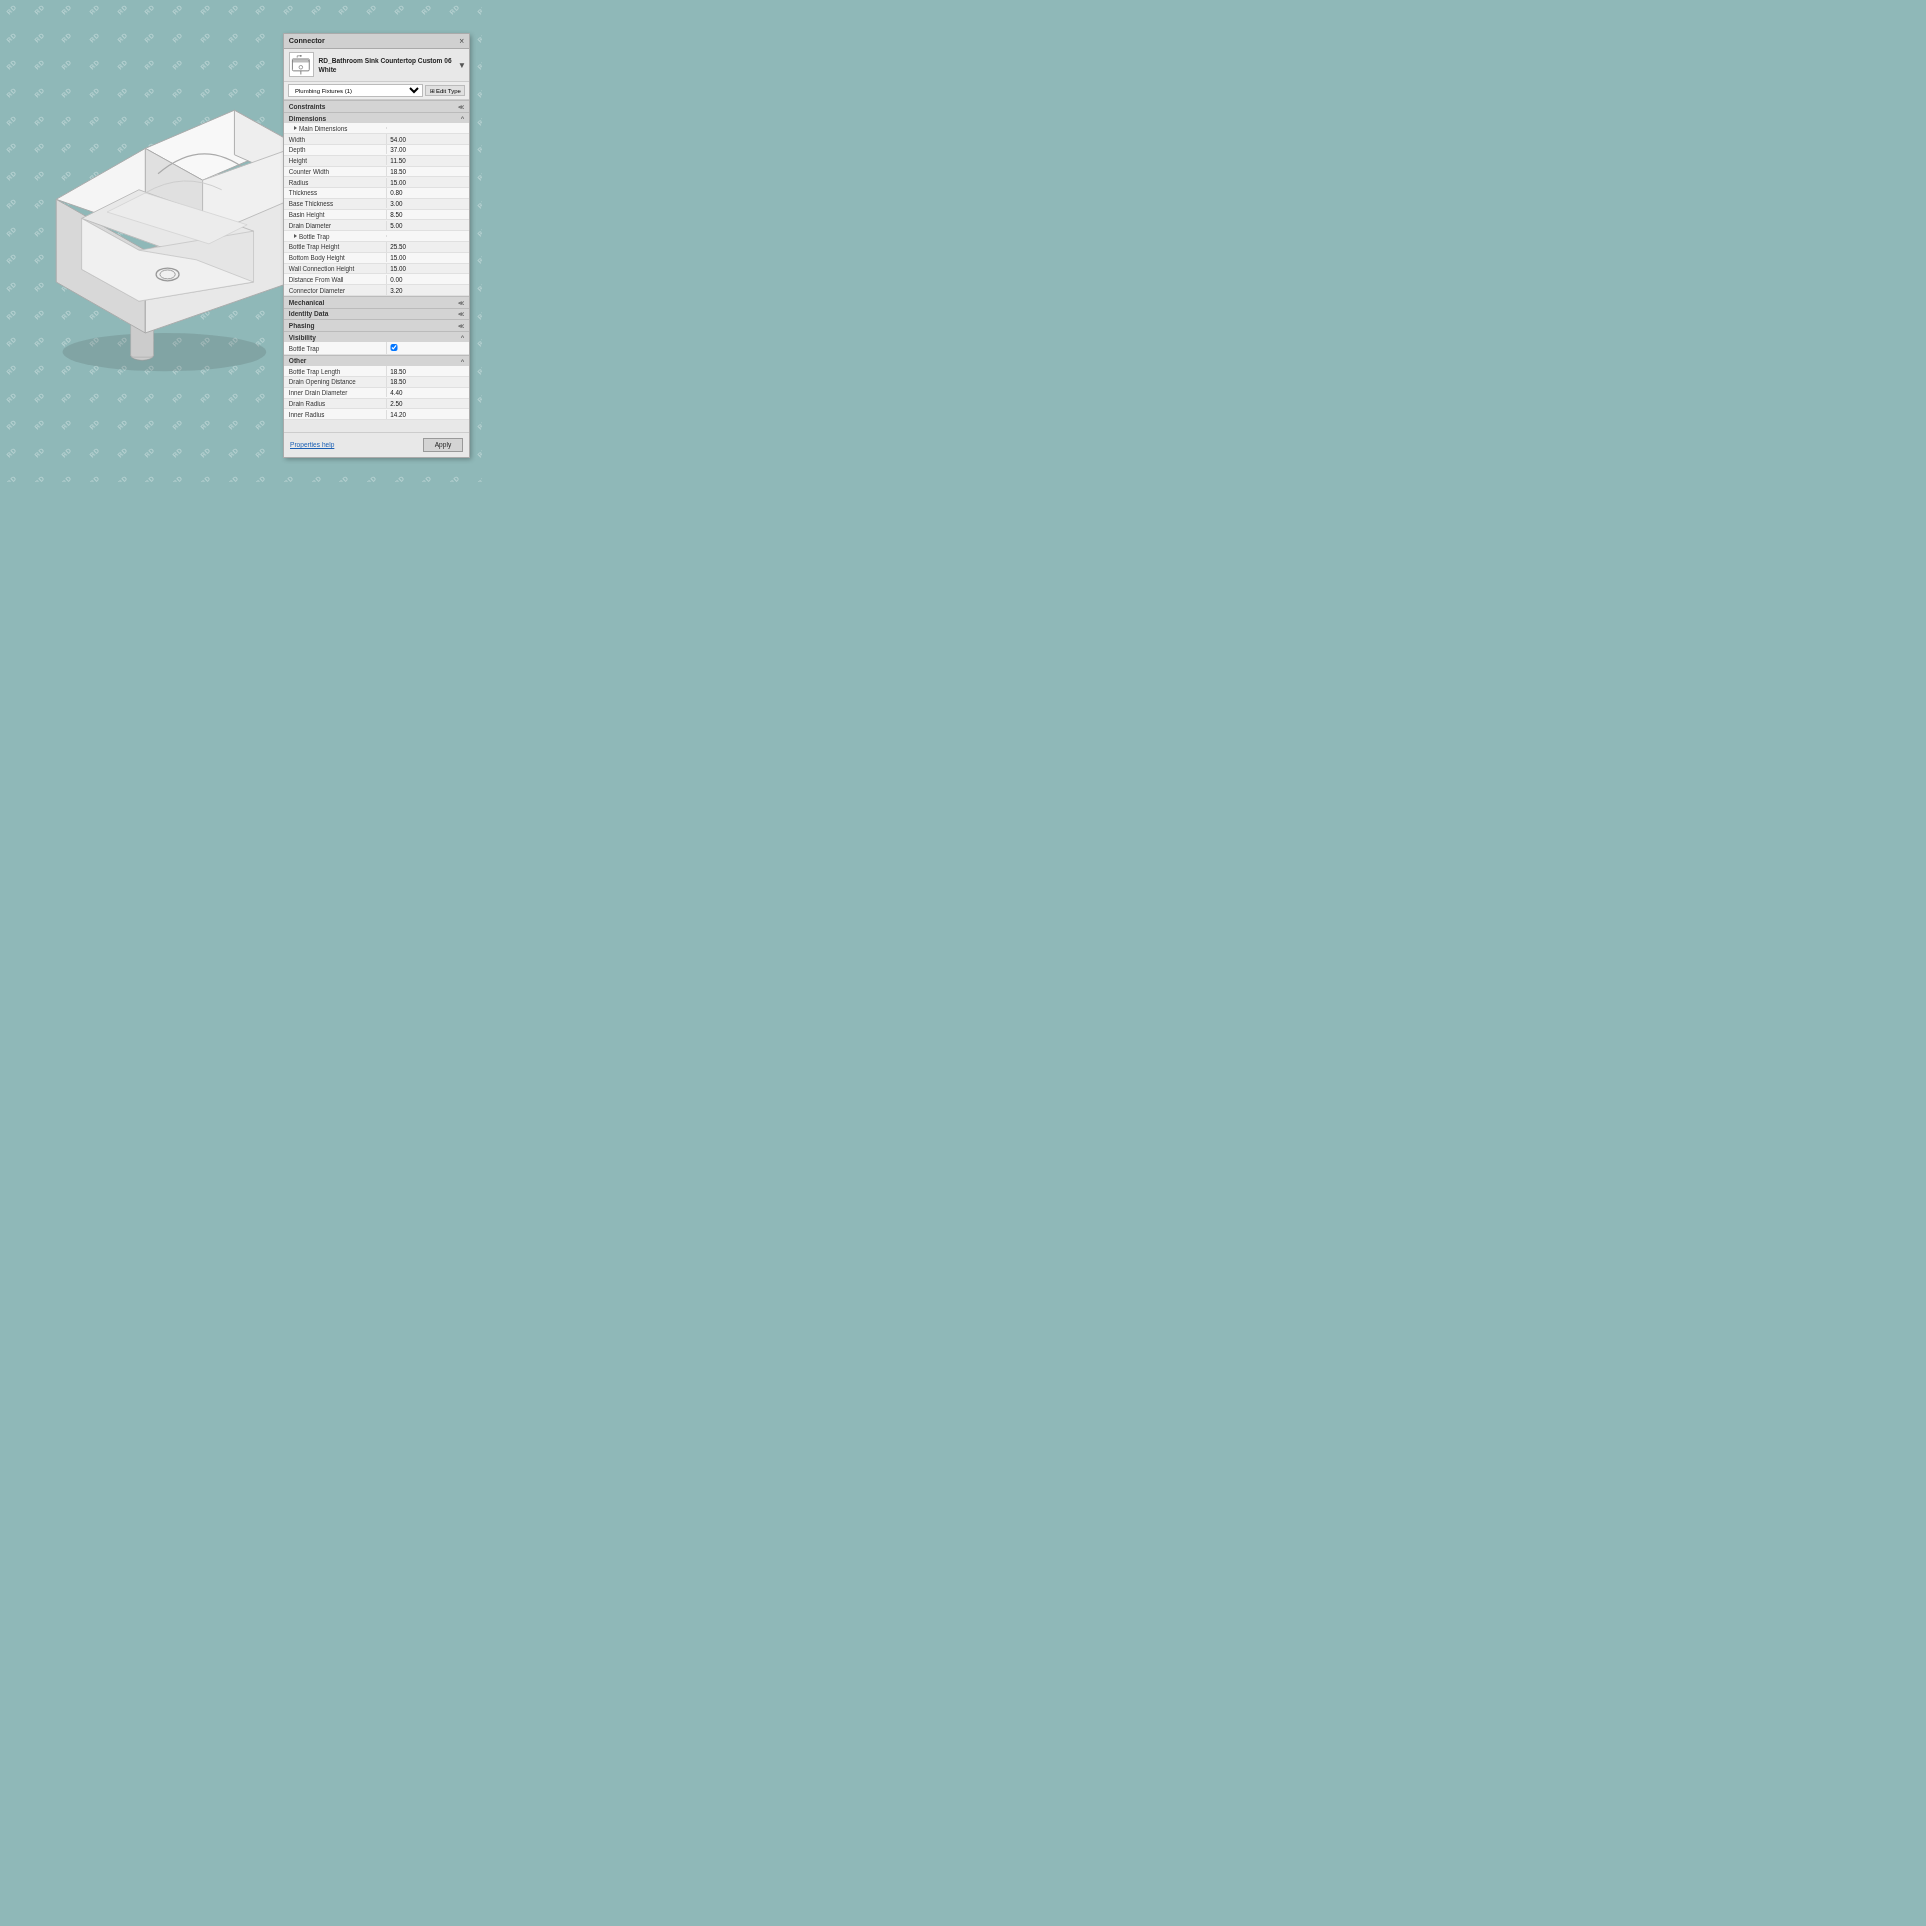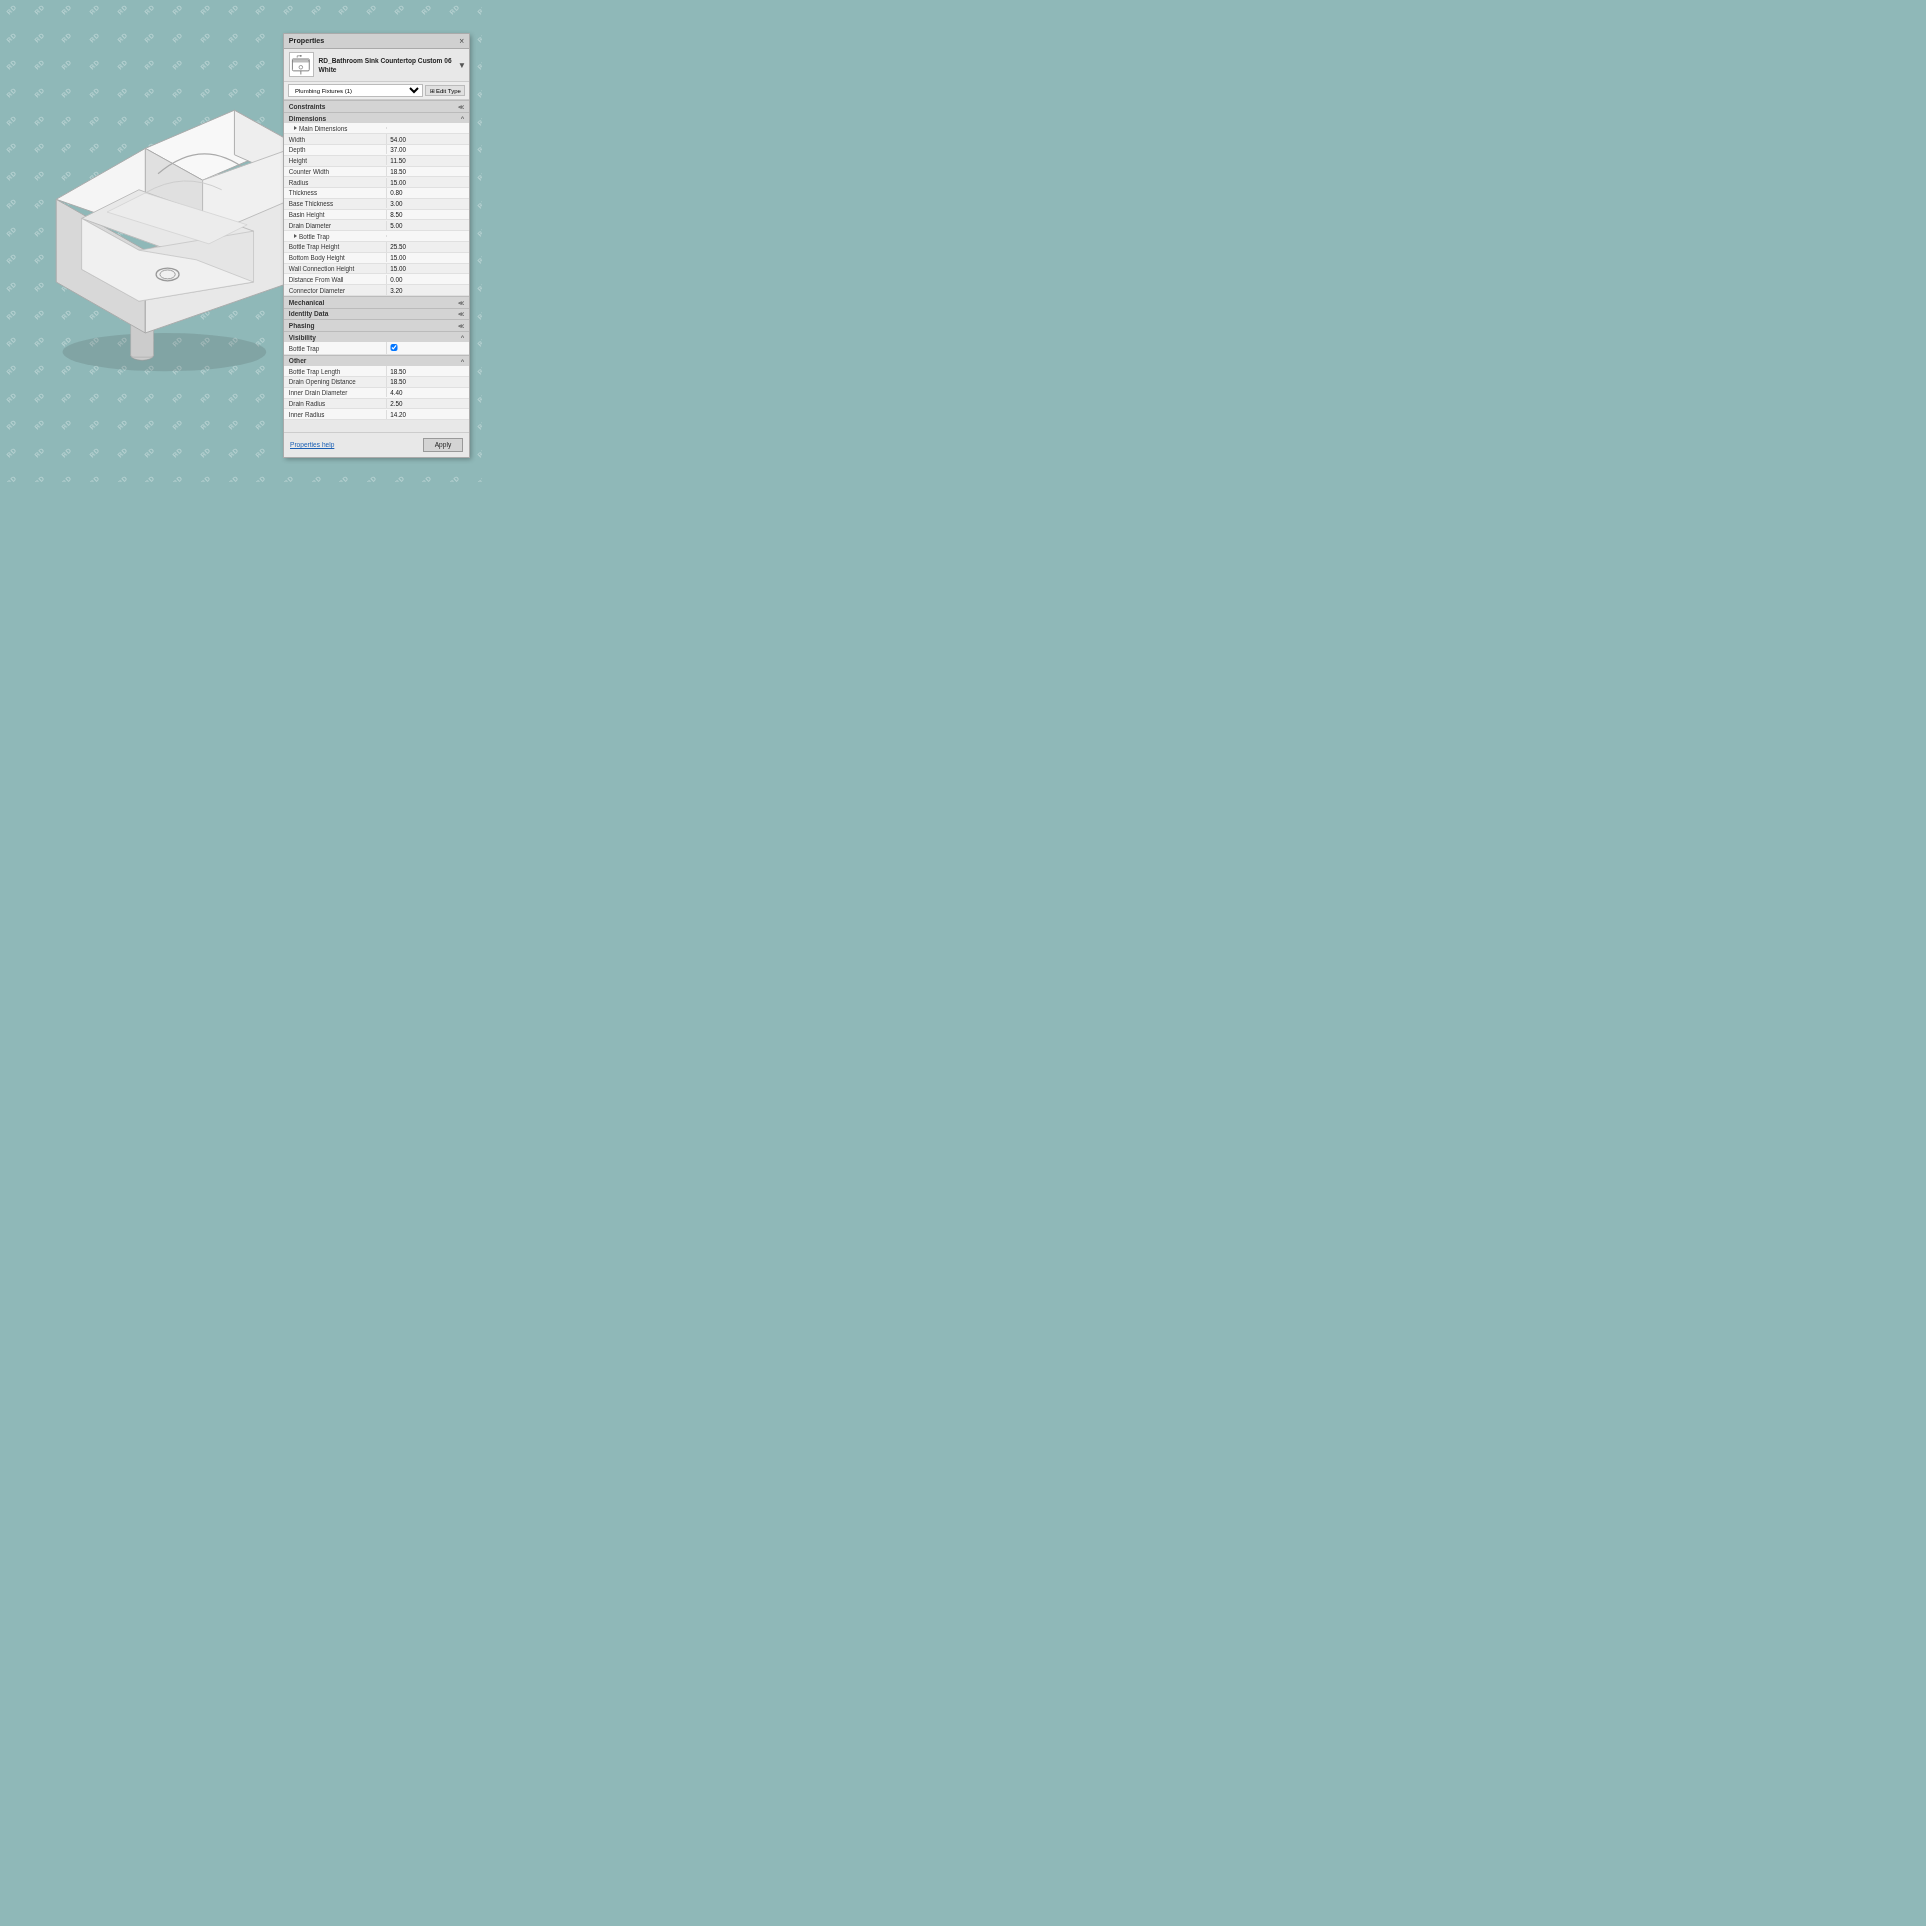--- a/index.html
+++ b/index.html
@@ -630,21 +630,21 @@
 
     <polygon points="140,220 200,190 360,240 300,270" fill="#ececec" stroke="#ccc" stroke-width="1"></polygon>
 
     <path d="M200,190 Q260,155 320,185" fill="none" stroke="#ccc" stroke-width="1.5"></path>
   </svg>
 </div>
 
 <div class="properties-panel">
 
   <div class="panel-titlebar">
-    <span class="panel-title">Properties</span>
+    <span class="panel-title">Connector</span>
     <button class="panel-close">×</button>
   </div>
 
   <div class="panel-header">
     <div class="panel-icon-box">
 
       <svg width="21.7" height="21.7" viewBox="0 0 36 36" xmlns="http://www.w3.org/2000/svg">
         <rect x="4" y="10" width="28" height="18" rx="2" fill="none" stroke="#777" stroke-width="1.5"></rect>
         <rect x="4" y="8" width="28" height="5" rx="1" fill="none" stroke="#777" stroke-width="1.2"></rect>
         <circle cx="18" cy="22" r="3" fill="none" stroke="#777" stroke-width="1.2"></circle>

